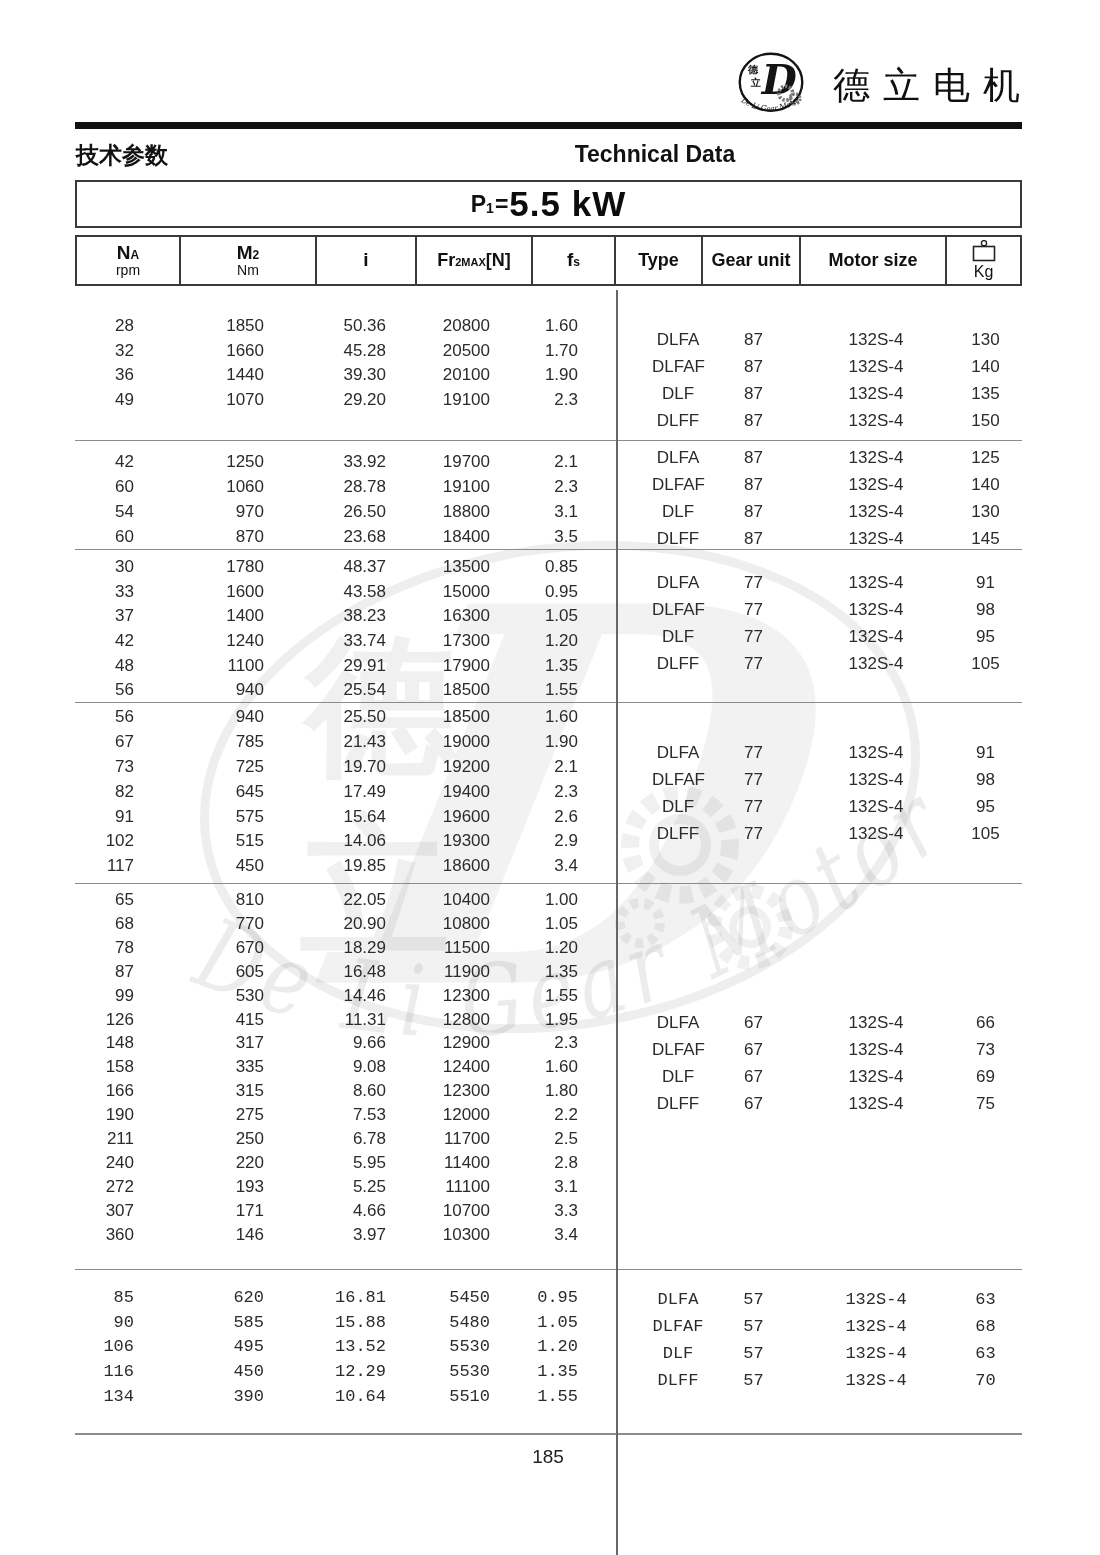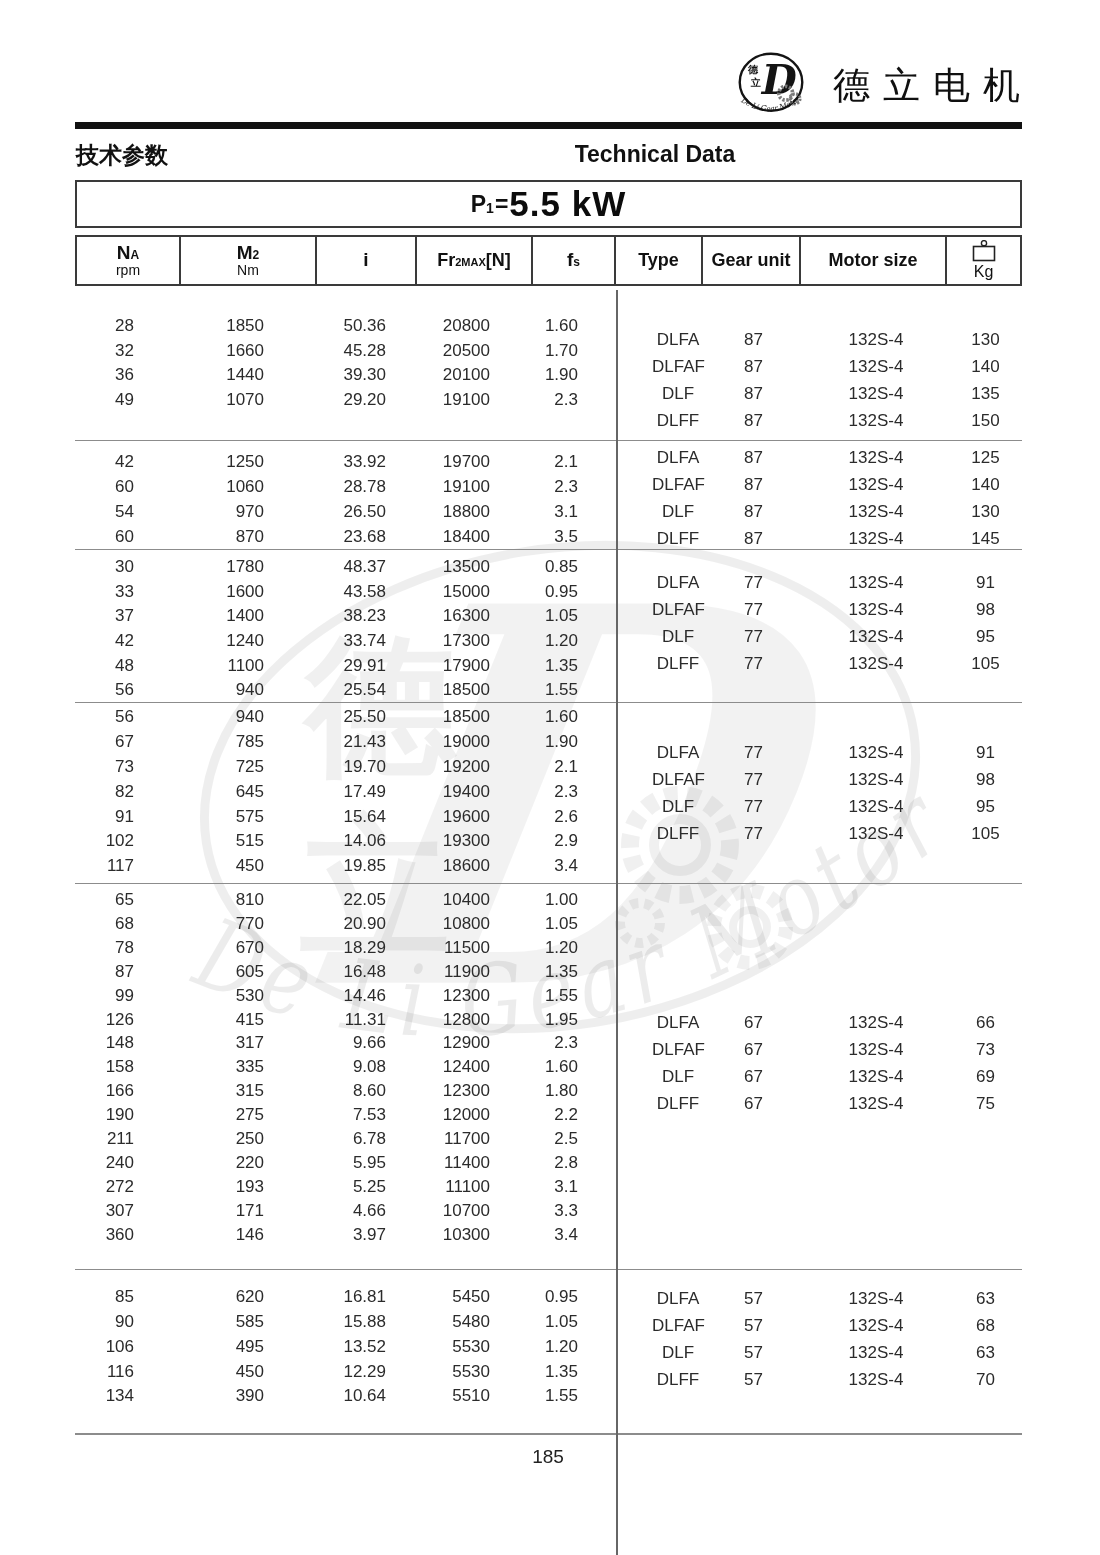--- a/index.html
+++ b/index.html
@@ -50,21 +50,21 @@
   .th .symsub { font-size:12px; font-weight:bold; }
   .th .unit { font-size:14px; font-weight:normal; }
   .th .one { font-size:18px; font-weight:bold; }
   .th .frsub { font-size:11px; font-weight:bold; }
   .th-kg .unit { font-size:16px; margin-top:1px;}
   .wicon { display:block; }
 
   
   .data-area { position:absolute; left:75px; top:290px; width:947px; height:1348px; }
   .section { position:relative; border-bottom:1.5px solid #8c8c8c; }
-  .section:last-child { border-bottom:2.5px solid #8c8c8c; }
+  .section:last-child { border-bottom:2.5px solid #8c8c8c;font-family:Liberation Mono, monospace; }
   .sec-left { position:absolute; left:0; top:0; width:541px; padding-top:var(--pt,6px); display:flex; flex-direction:column; }
   .drow { height:var(--rh,24.6px); display:grid; grid-template-columns:104px 136px 100px 116px 85px; align-items:center; }
   .c { font-size:17px; text-align:right; color:#2b2b2b; }
   .c1 { padding-right:45px; }
   .c2 { padding-right:51px; }
   .c3 { padding-right:29px; }
   .c4 { padding-right:41px; }
   .c5 { padding-right:38px; }
   .sec-right {
     position:absolute; left:541px; top:50%; width:406px;

